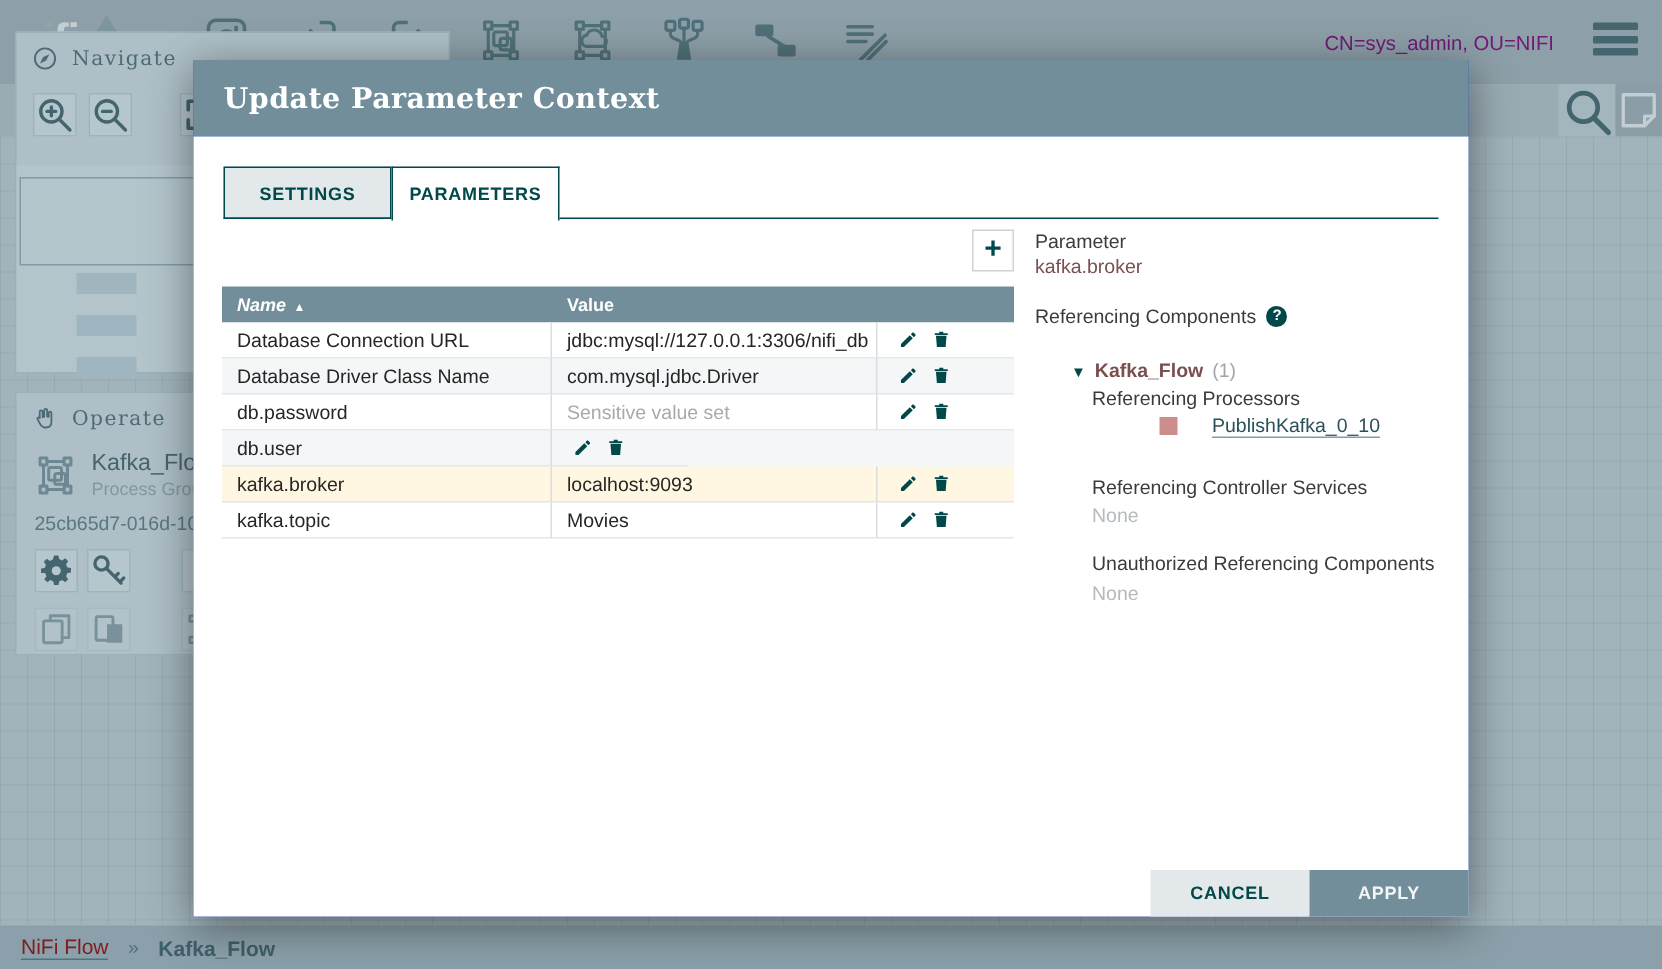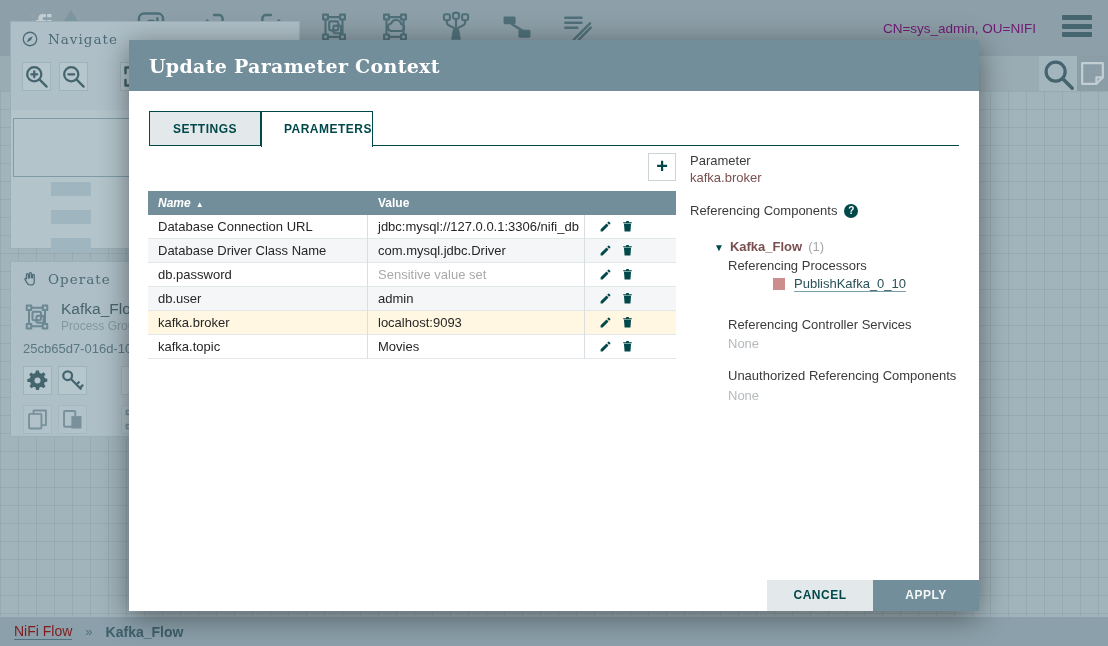--- a/index.html
+++ b/index.html
@@ -68,21 +68,21 @@
 
   
   .dialog { position:absolute; left:129px; top:40px; width:850px; height:571px; background:#1d4ed8; box-shadow:0 6px 28px rgba(0,0,0,.45); }
   .dialog-header { height:51px; background:#728e9b; display:flex; align-items:center; padding-left:20px; }
   .dialog-title { font-family:"DejaVu Serif", serif; font-weight:bold; font-size:19px; color:#ffffff; letter-spacing:.3px; }
   .dialog-body { position:relative; width:850px; height:520px; background:#fff; }
 
   .tabs { position:absolute; left:20px; top:20px; display:flex; }
   .tab { width:112px; height:35px; line-height:34px; text-align:center; font-size:12px; font-weight:bold; letter-spacing:.5px; color:#004849; cursor:pointer; }
   .tab.inactive { background:#e3e8eb; border:1px solid #004849; }
-  .tab.active { background:#fff; border:1px solid #004849; border-bottom:none; height:36px; position:relative; z-index:2;text-align:right; }
+  .tab.active { background:#fff; border:1px solid #004849; border-bottom:none; height:36px; position:relative; z-index:2; }
   .tab-underline { position:absolute; left:20px; top:54px; width:810px; height:1px; background:#004849; }
 
   .add-param-btn { position:absolute; left:519px; top:62px; width:28px; height:28px; background:#fff; border:1px solid #ccd4d8; color:#004849; font-size:20px; font-weight:bold; line-height:25px; text-align:center; cursor:pointer; }
 
   .param-table { position:absolute; left:19px; top:100px; width:528px; font-size:13px; color:#262626; }
   .pt-header { display:flex; background:#728e9b; color:#fff; height:24px; line-height:24px; font-size:12px; font-weight:bold; }
   .pt-header .c-name { font-style:italic; }
   .sort-arrow { font-size:8px; margin-left:5px; }
   .c-name { width:220px; padding-left:10px; }
   .c-value { width:217px; padding-left:10px; }
@@ -100,21 +100,21 @@
   .sp { position:absolute; left:0; }
   .param-label { top:62px; }
   .param-name { top:79px; color:#7a4f4f; }
   .ref-label { top:112px; display:flex; align-items:center; gap:7px; }
   .help-icon { width:14px; height:14px; border-radius:50%; background:#004849; color:#fff; font-size:10px; font-weight:bold; line-height:14px; text-align:center; cursor:pointer; }
   .tree-group { top:148px; left:24px; display:flex; align-items:baseline; gap:6px; }
   .caret { color:#004849; font-size:10px; cursor:pointer; }
   .group-name { color:#7a4f4f; font-weight:bold; }
   .group-count { color:#a5a5a5; }
   .proc-label { top:167px; left:38px; }
-  .proc-row { top:185px; left:38px; display:flex; align-items:center; gap:9px;padding-left:45px; }
+  .proc-row { top:185px; left:38px; display:flex; align-items:center; gap:23px;padding-left:45px; }
   .proc-bullet { width:12px; height:12px; background:#cd8d8d; }
   .proc-link { color:#2a5059; border-bottom:1px solid #79a0ab; cursor:pointer; }
   .svc-label { top:226px; left:38px; }
   .svc-none { top:245px; left:38px; color:#b5babd; }
   .unauth-label { top:277px; left:38px; }
   .unauth-none { top:297px; left:38px; color:#b5babd; }
 
   .dlg-buttons { position:absolute; right:0; top:489px; display:flex;align-items:center; }
   .btn { width:106px; height:31px; font-size:12px; font-weight:bold; letter-spacing:.5px; text-align:center; line-height:31px; cursor:pointer; }
   .btn-cancel { background:#e3e8eb; color:#004849; }
@@ -477,21 +477,20 @@
       <span class="row-ico">
                   <svg viewBox="0 0 24 24" fill="none" stroke="currentColor" stroke-width="1.7" stroke-linecap="round" stroke-linejoin="round" style="width:100%;height:100%;display:block;">
                     <path fill="currentColor" stroke="none" d="M5.5 7h13l-1.1 14H6.6zM4 4h16v2H4zM9.5 2h5v2h-5z"></path>
                   </svg>
                 </span>
     </div>
   </div>
 
   <div class="trow alt">
     <div class="c-name">db.user</div>
-    <div class="c-value">admin</div>
     <div class="c-actions">
       <span class="row-ico">
                   <svg viewBox="0 0 24 24" fill="none" stroke="currentColor" stroke-width="1.7" stroke-linecap="round" stroke-linejoin="round" style="width:100%;height:100%;display:block;">
                     <path fill="currentColor" stroke="none" d="M3 17.3V21h3.7L17.6 10.1l-3.7-3.7zM20.7 7a1.2 1.2 0 0 0 0-1.7l-2-2a1.2 1.2 0 0 0-1.7 0l-1.8 1.8 3.7 3.7z"></path>
                   </svg>
                 </span>
       <span class="row-ico">
                   <svg viewBox="0 0 24 24" fill="none" stroke="currentColor" stroke-width="1.7" stroke-linecap="round" stroke-linejoin="round" style="width:100%;height:100%;display:block;">
                     <path fill="currentColor" stroke="none" d="M5.5 7h13l-1.1 14H6.6zM4 4h16v2H4zM9.5 2h5v2h-5z"></path>
                   </svg>

